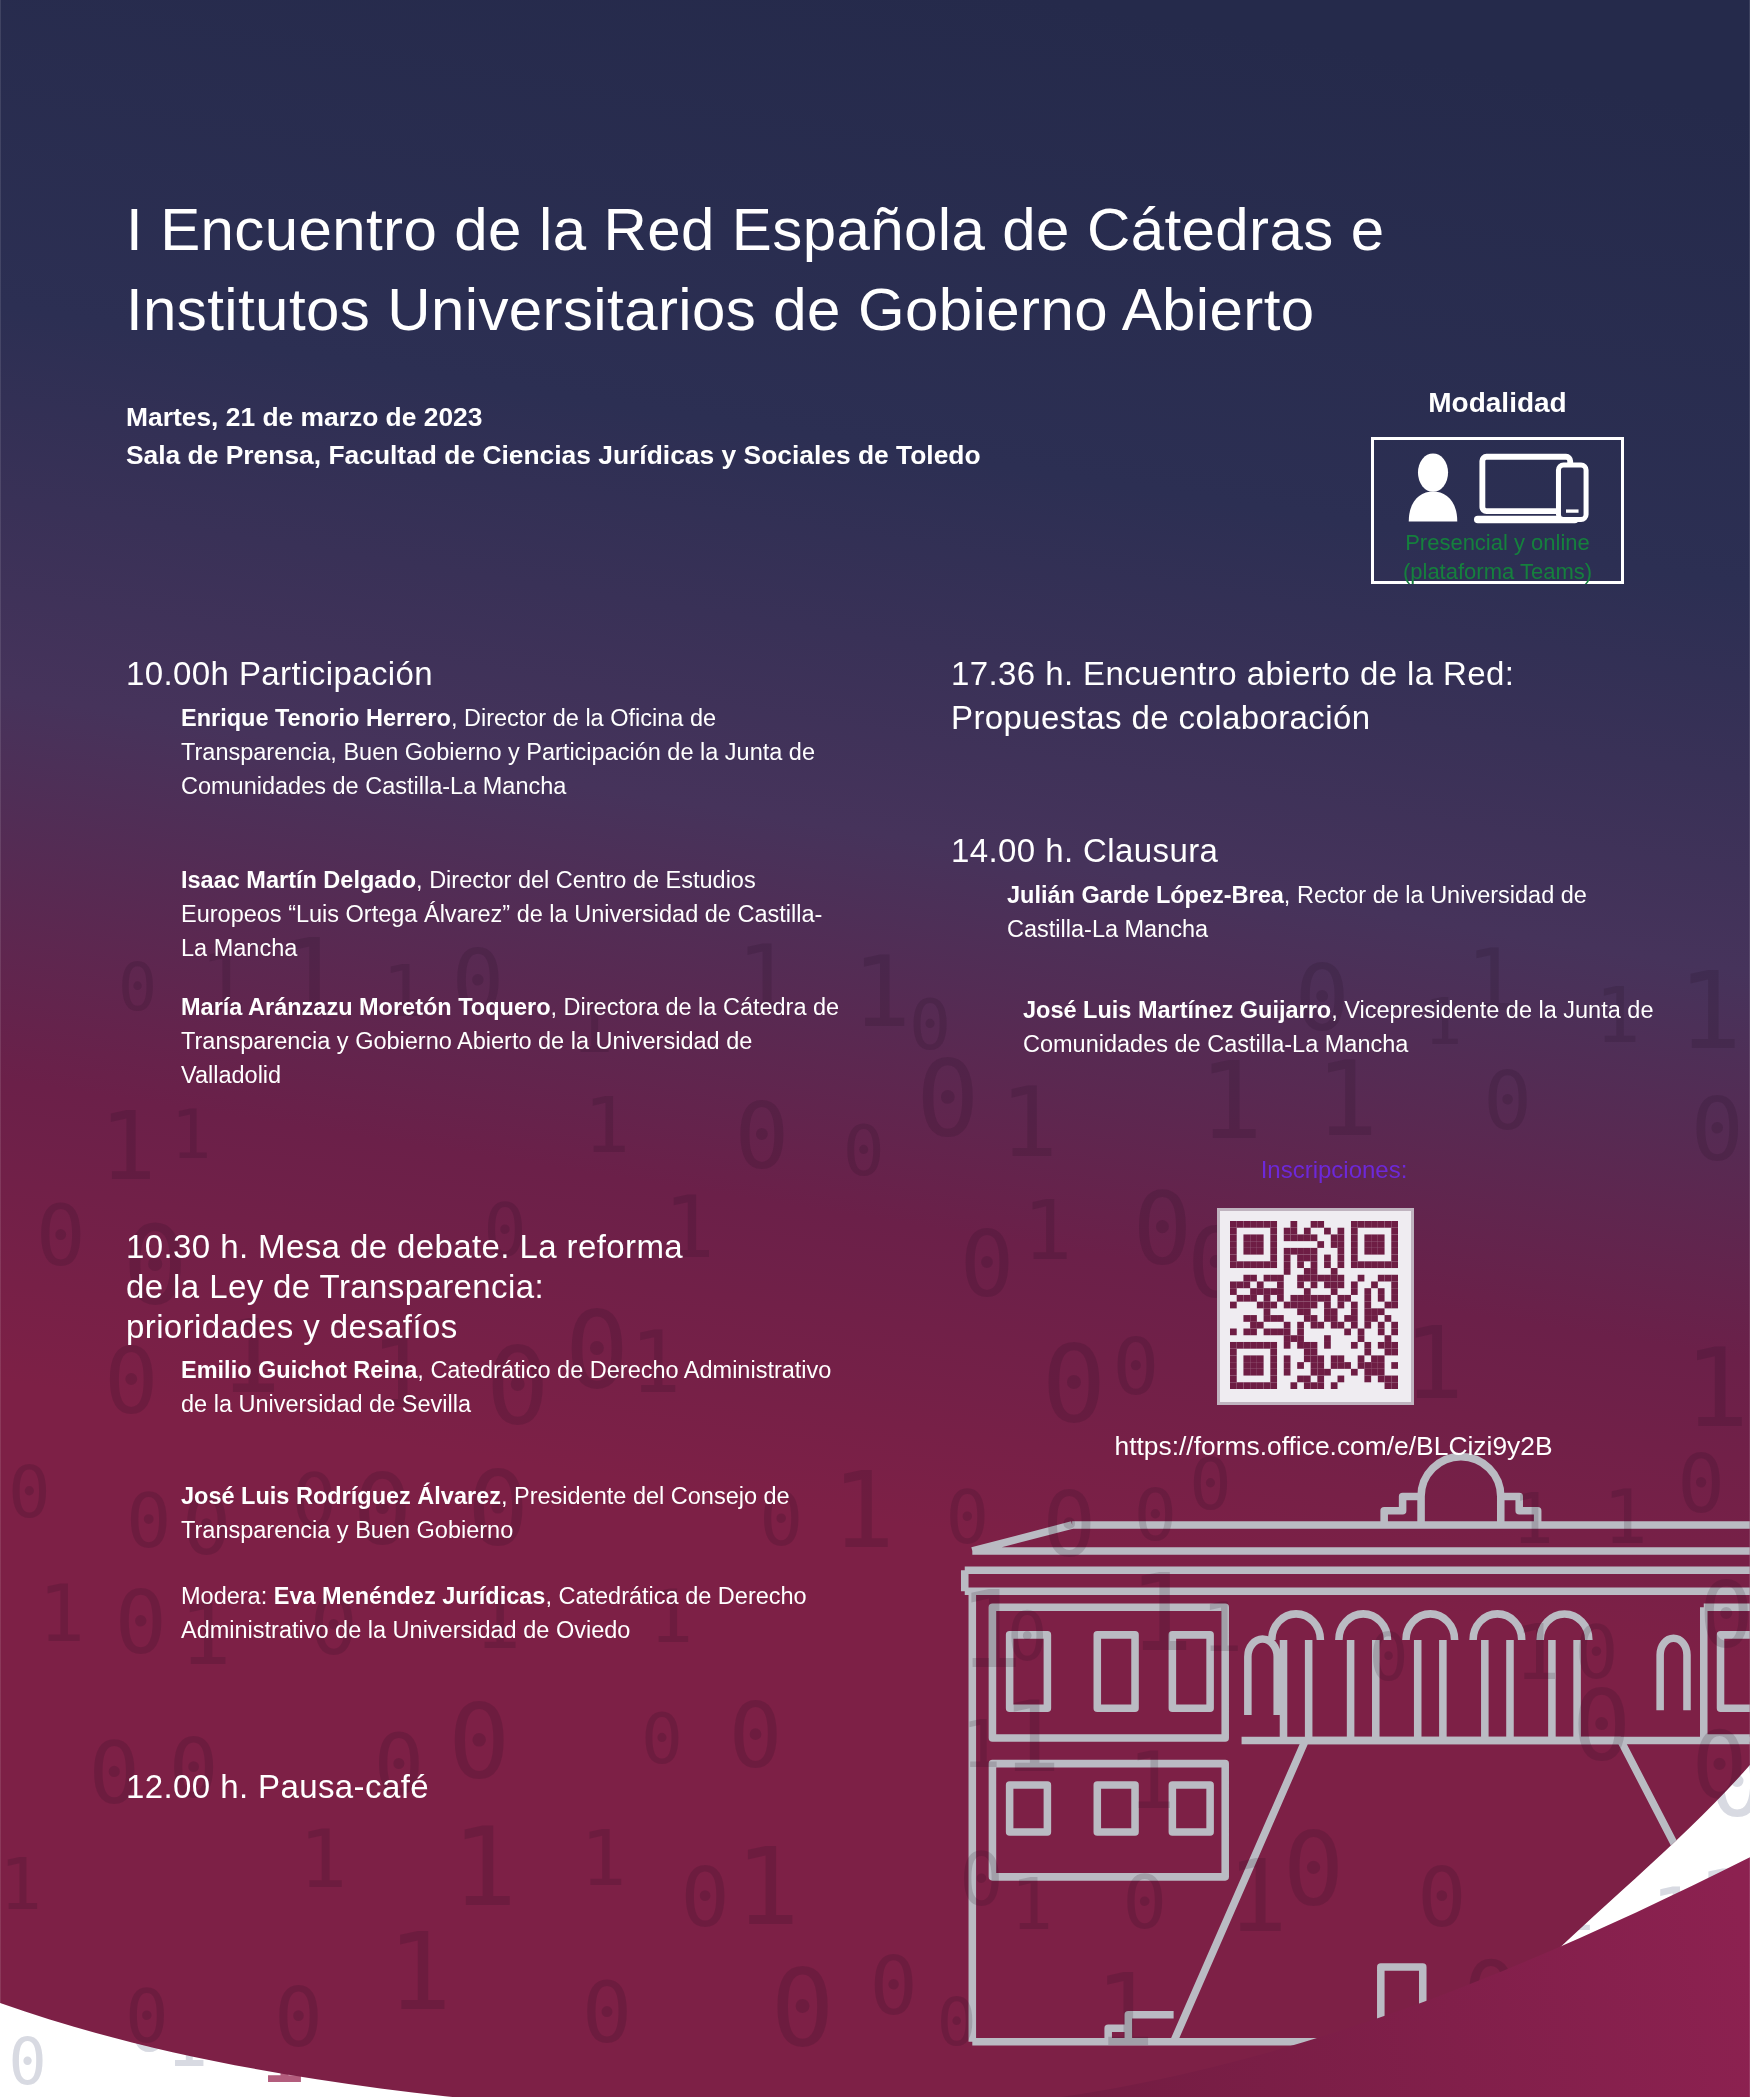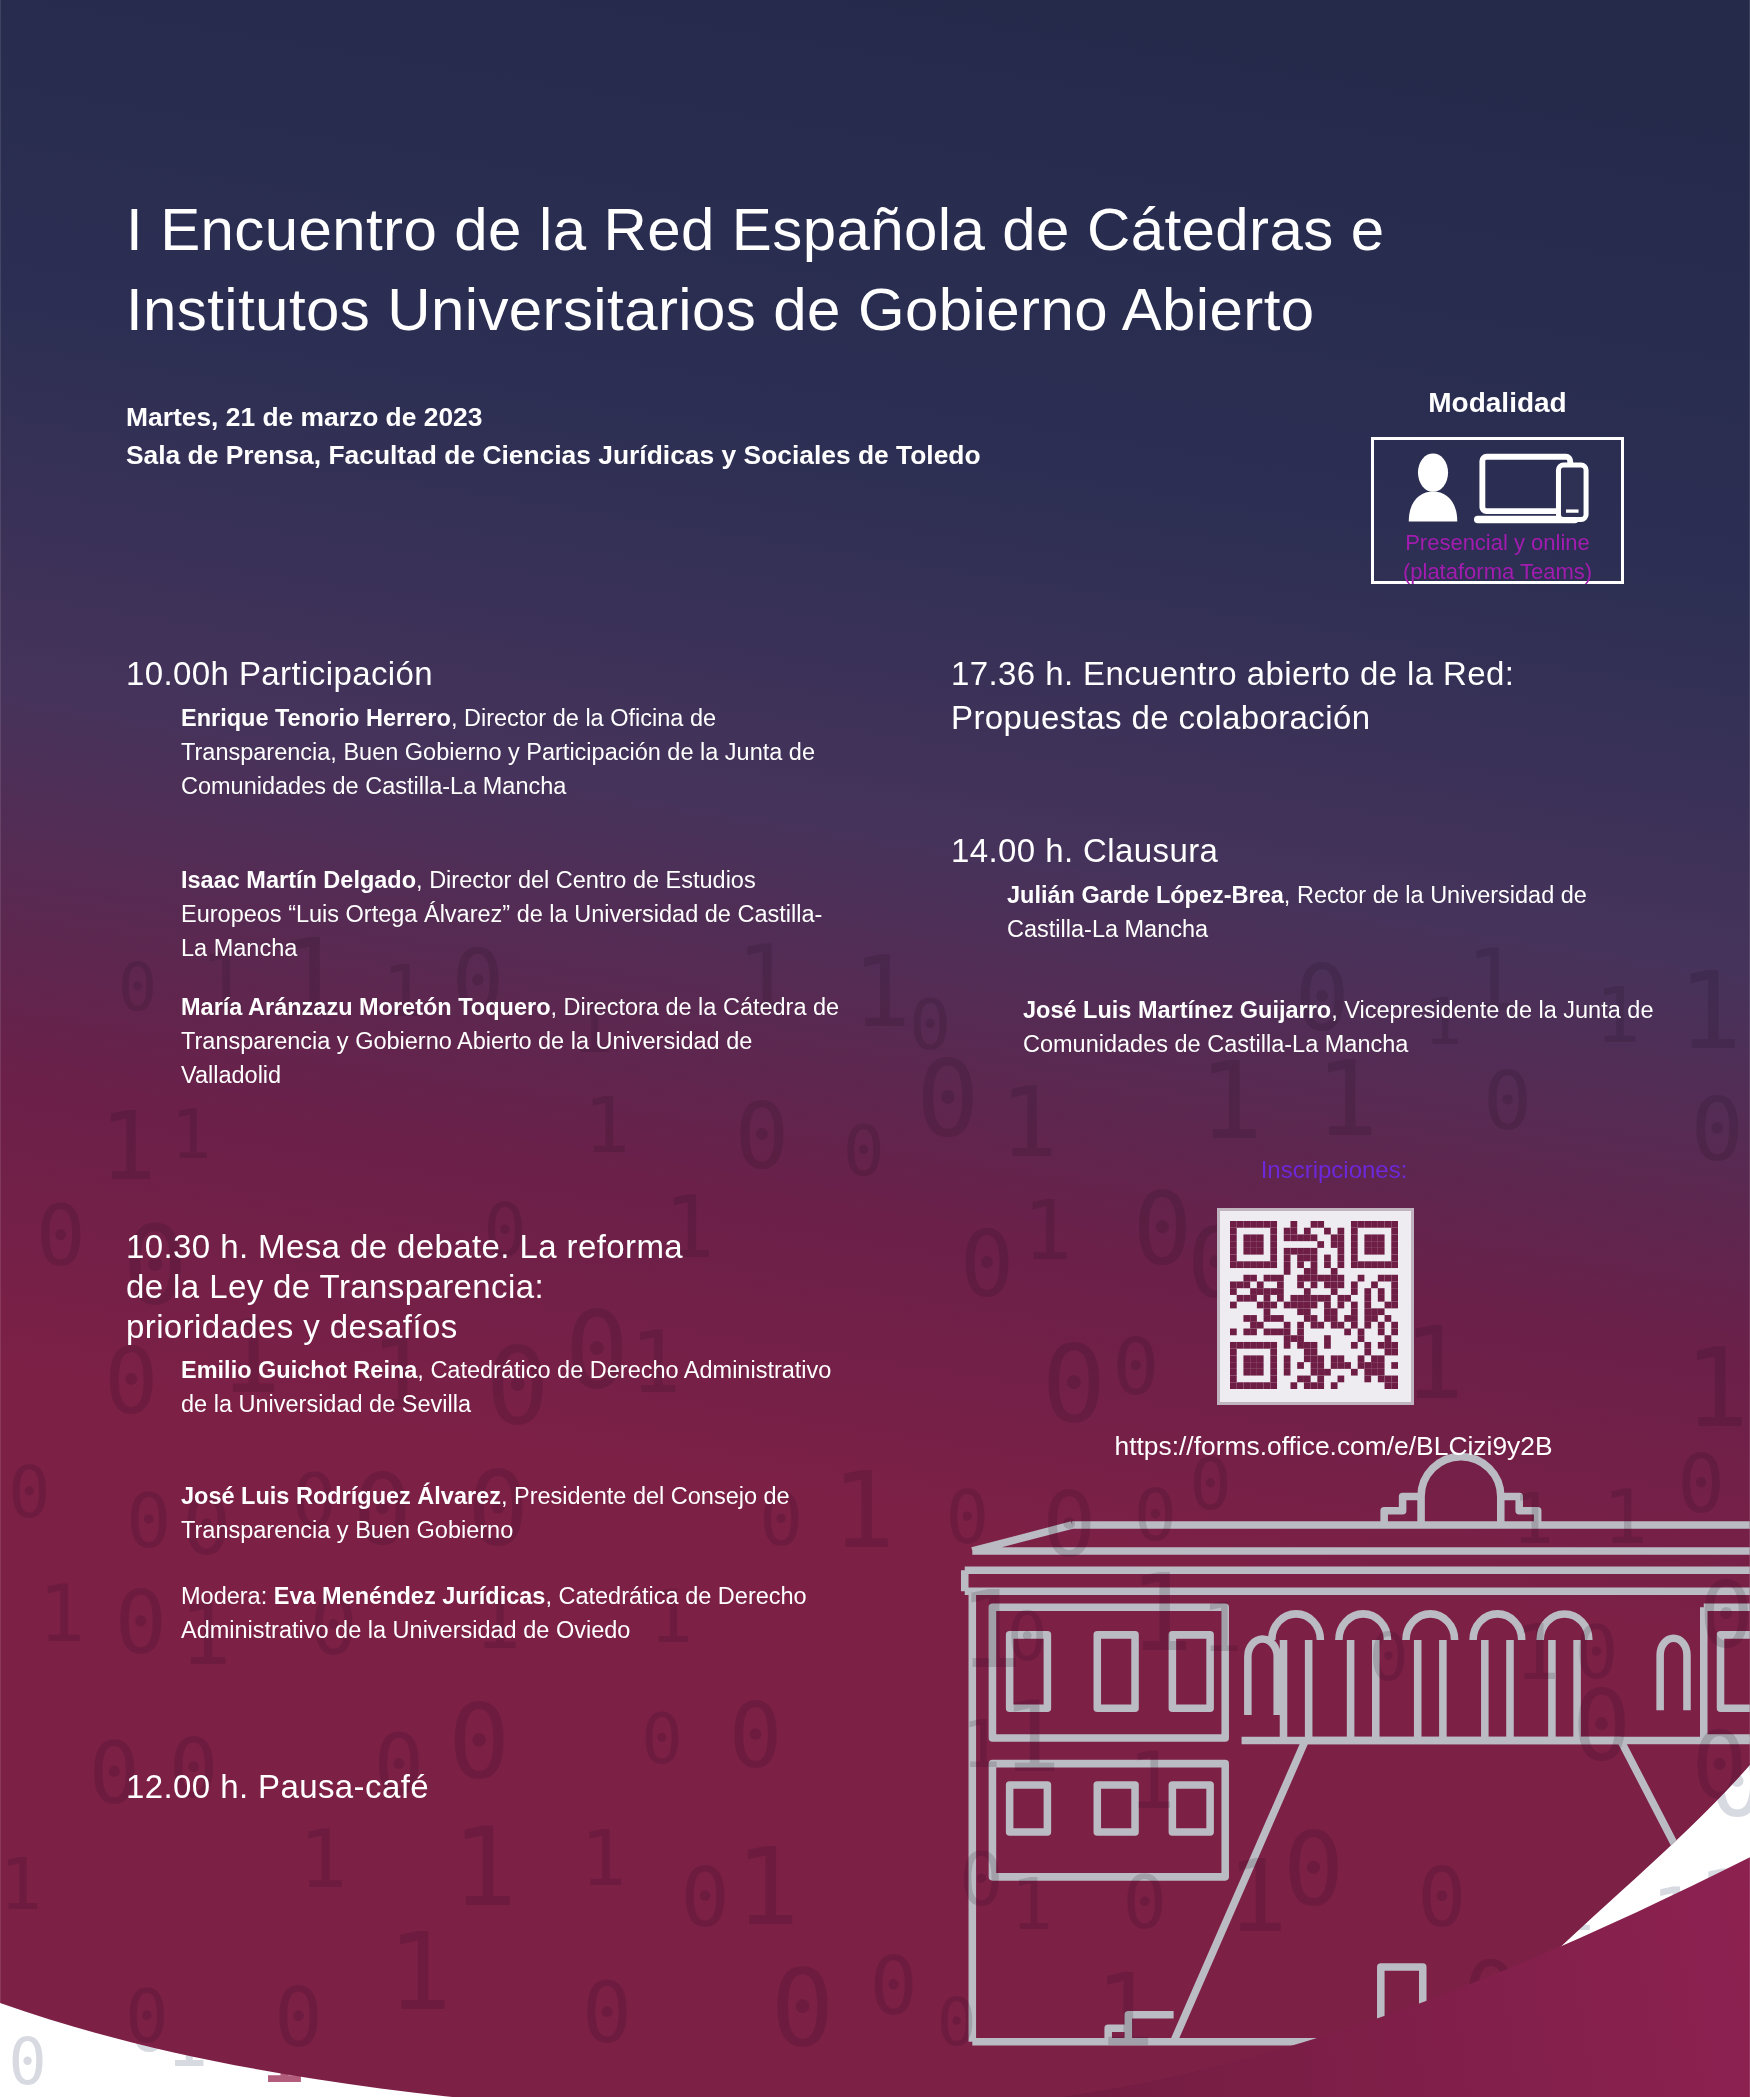--- a/index.html
+++ b/index.html
@@ -7,21 +7,21 @@
        font-family:"Liberation Sans", sans-serif;}
   #bg{position:absolute;left:0;top:0;z-index:0;}
   .abs{position:absolute;z-index:2;margin-top:48px;}
   .title{font-size:60px;font-weight:400;letter-spacing:0.4px;color:#ffffff;white-space:nowrap;}
   .dateline{font-size:26.4px;font-weight:700;color:#ffffff;white-space:nowrap;}
   .h2{font-size:33px;font-weight:400;color:#ffffff;letter-spacing:0.4px;white-space:nowrap;}
   .para{font-size:23.5px;line-height:34px;color:#ffffff;width:663px;font-weight:400;}
   .para .b{font-weight:700;}
   .modal-title{font-size:28px;font-weight:700;color:#ffffff;text-align:center;width:253px;}
   .modal-box{width:253px;height:147px;border:3.8px solid #ffffff;box-sizing:border-box;}
-  .modal-text{font-size:22px;color:#a21caf;text-align:center;width:253px;white-space:nowrap;}
+  .modal-text{font-size:22px;color:#15803d;text-align:center;width:253px;white-space:nowrap;}
   .insc{font-size:24px;color:#6d28d9;text-align:center;width:654px;}
   .url{font-size:26.4px;color:#ffffff;text-align:center;width:713px;white-space:nowrap;}
   .qr{box-sizing:border-box;width:197px;height:197px;border:3.8px solid #bfb3bf;background:#efecf1;padding:10px;}
   a{color:inherit;text-decoration:none;}
 </style>
 </head>
 <body>
 
 <svg id="bg" width="1750" height="2472" viewBox="0 0 4172 5894">
   <defs>

